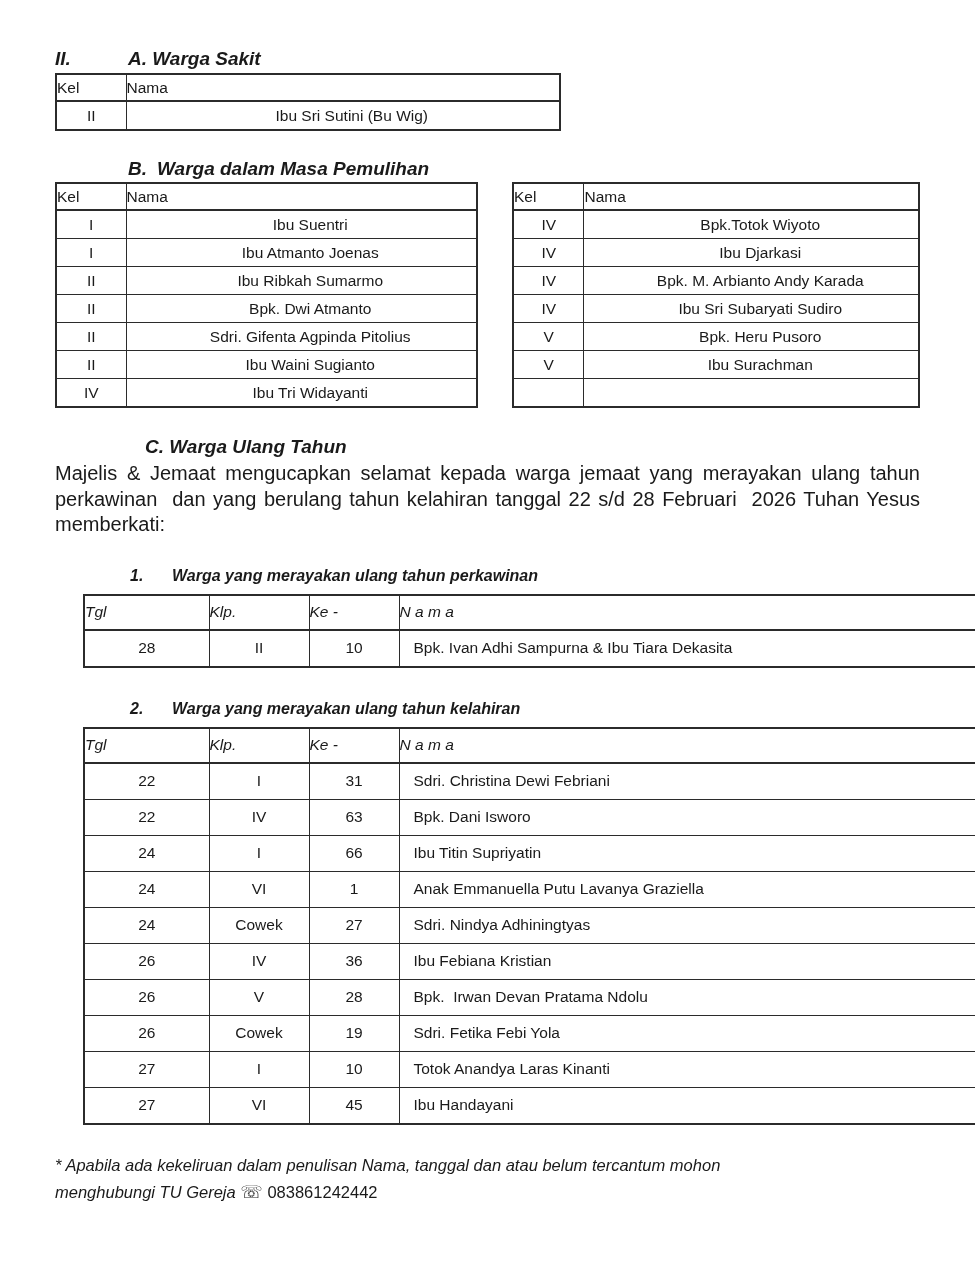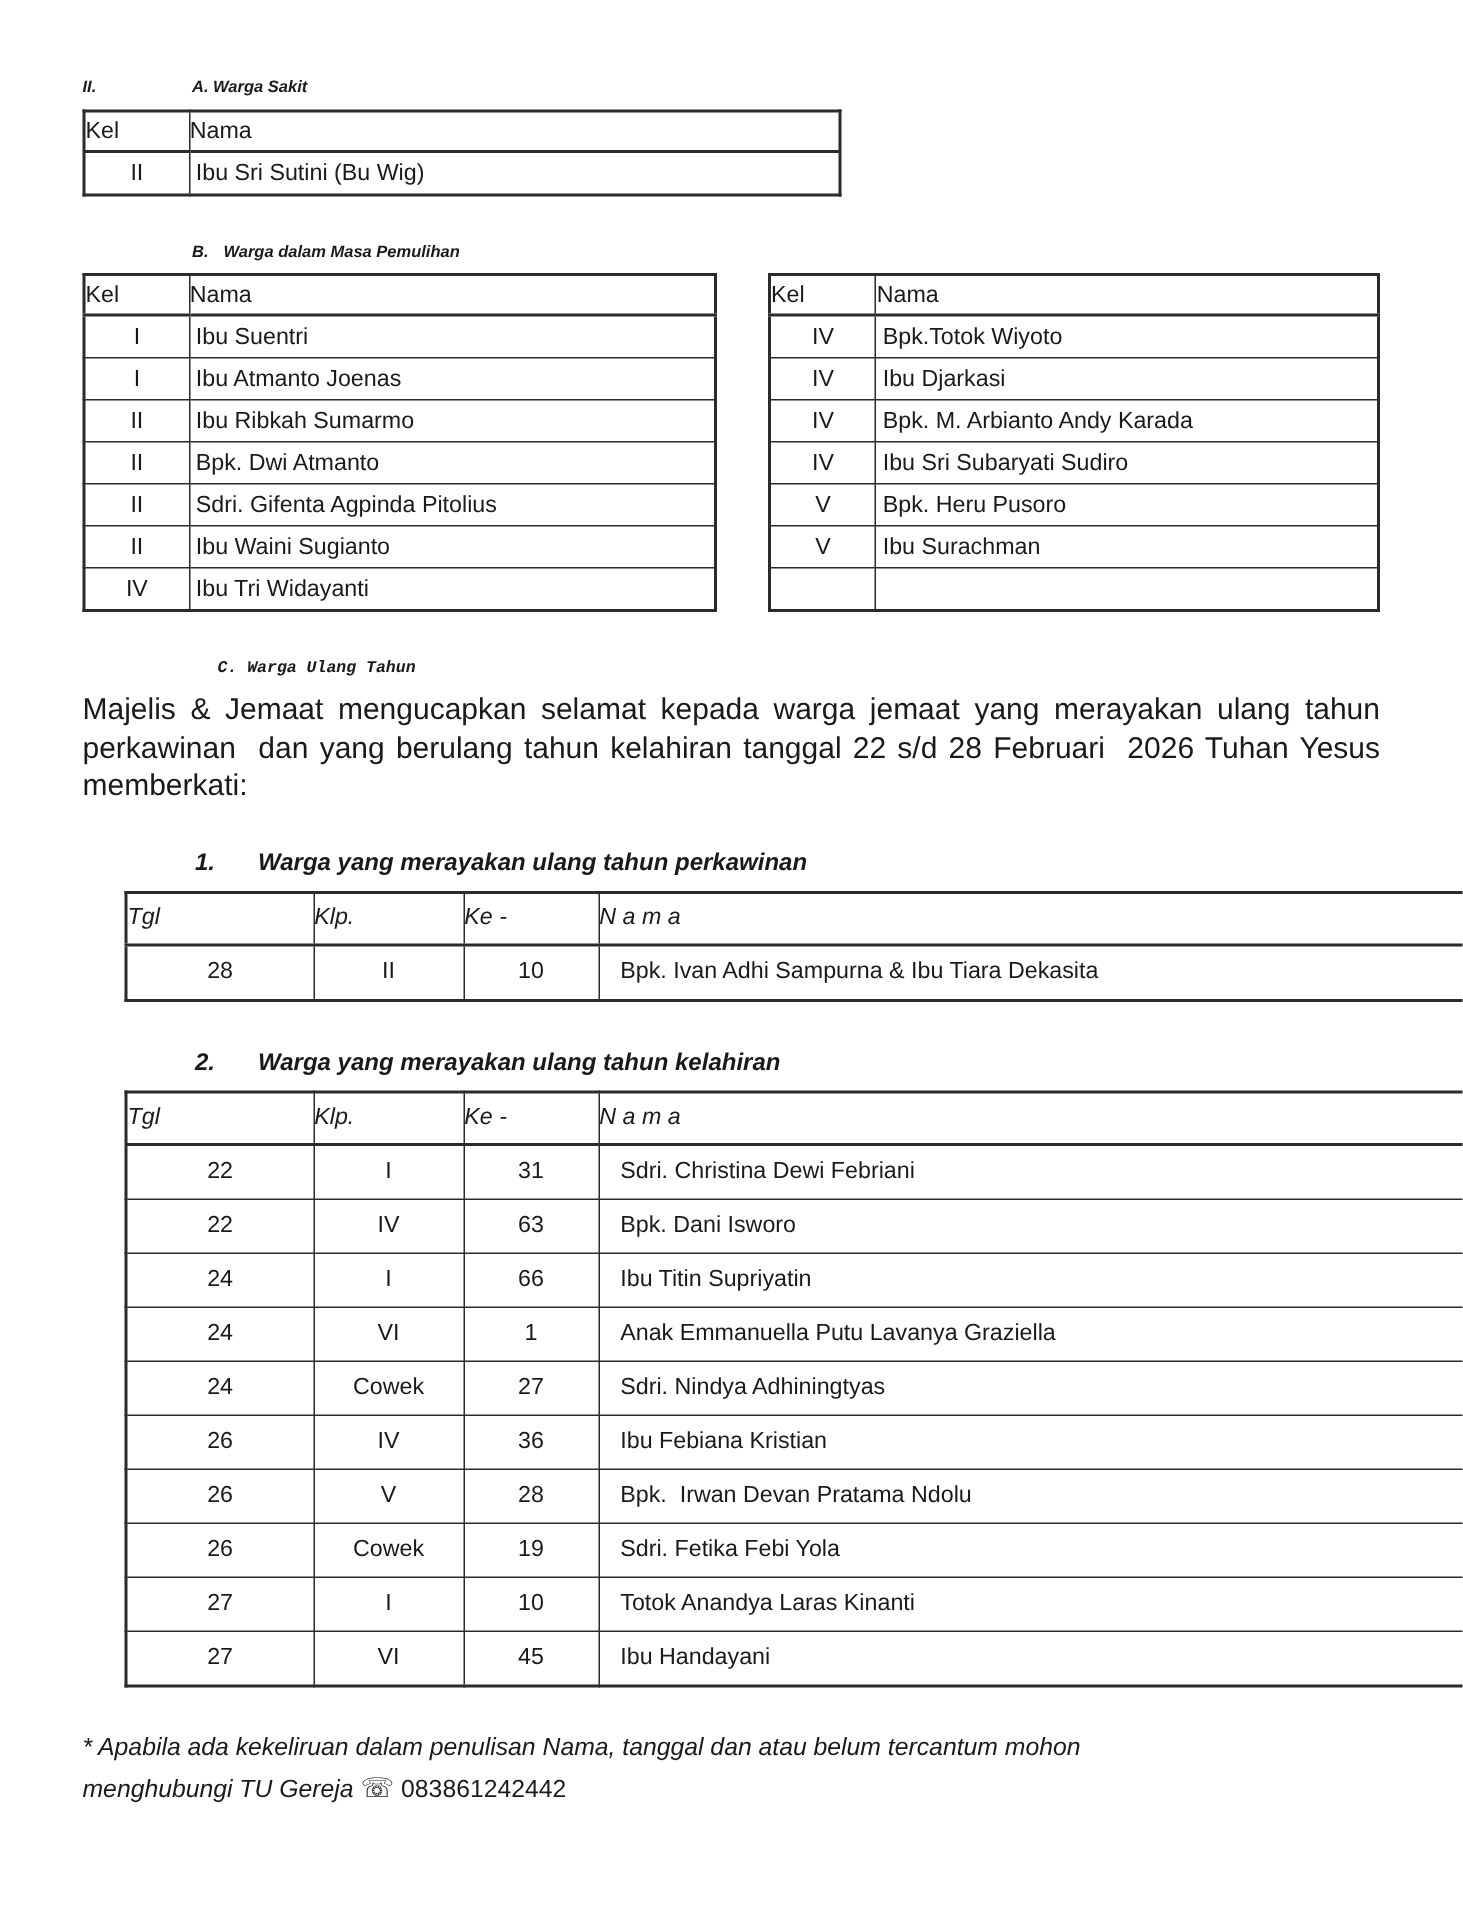--- a/index.html
+++ b/index.html
@@ -18,21 +18,21 @@
   .content {
     padding: 48px 55px 0 55px;
   }
 
   
   .sec-heading {
     display: flex;
     align-items: baseline;
     font-weight: bold;
     font-style: italic;
-    font-size: 11px;
+    font-size: 19px;
     line-height: 21px;
   }
   .sec-no {
     width: 73px;
     flex: 0 0 73px;
   }
   .sub-heading {
     display: flex;
     align-items: baseline;
     font-weight: bold;
@@ -44,21 +44,20 @@
   .sub-no {
     width: 42px;
     flex: 0 0 42px;
   }
   .b-heading {
     margin-left: 73px;
     gap: 10px;
   }
   .c-heading {
     margin-left: 90px;
-    font-family: Liberation Mono, monospace;
   }
 
   
   table {
     border-collapse: collapse;
     border: 2px solid #2b2b2b;
     table-layout: fixed;
   }
   th, td {
     border: 1px solid #2b2b2b;
@@ -70,21 +69,21 @@
   th {
     font-weight: normal;
     text-align: left;
     border-bottom-width: 2px;
   }
 
   
   .kel-table th { height: 25px; }
   .kel-table td { height: 27px; }
   .kel-table td:first-child { text-align: center; }
-  .kel-table td:last-child { text-align: left; padding-left: 4px; margin-left: 36px; }
+  .kel-table td:last-child { text-align: center; padding-left: 18px; margin-left: 36px; }
 
   .table-a { width: 506px; margin-top: 4px; }
   .table-a col.c-kel { width: 70px; }
 
   .b-tables {
     display: flex;
     gap: 34px;
     margin-top: 3px;
   }
   .table-b-left { width: 425px; }

